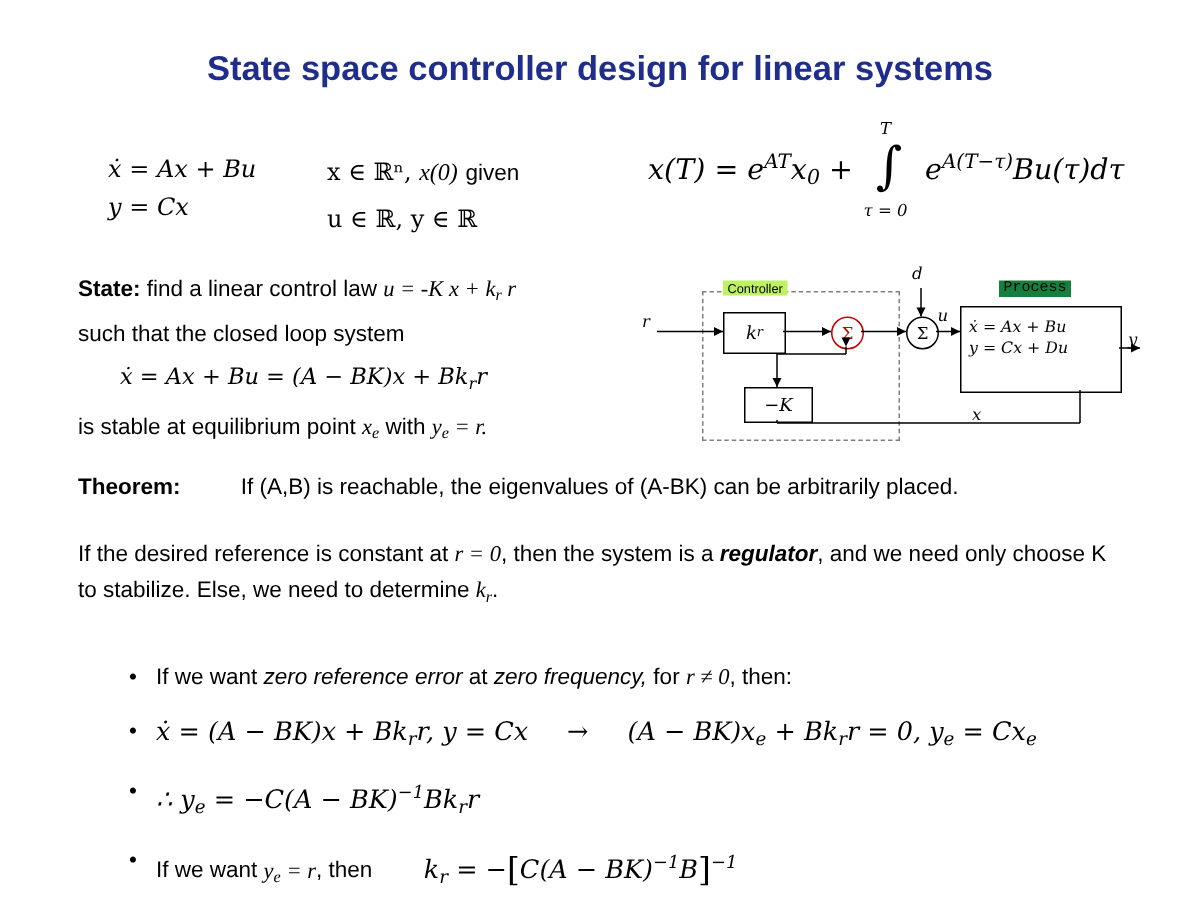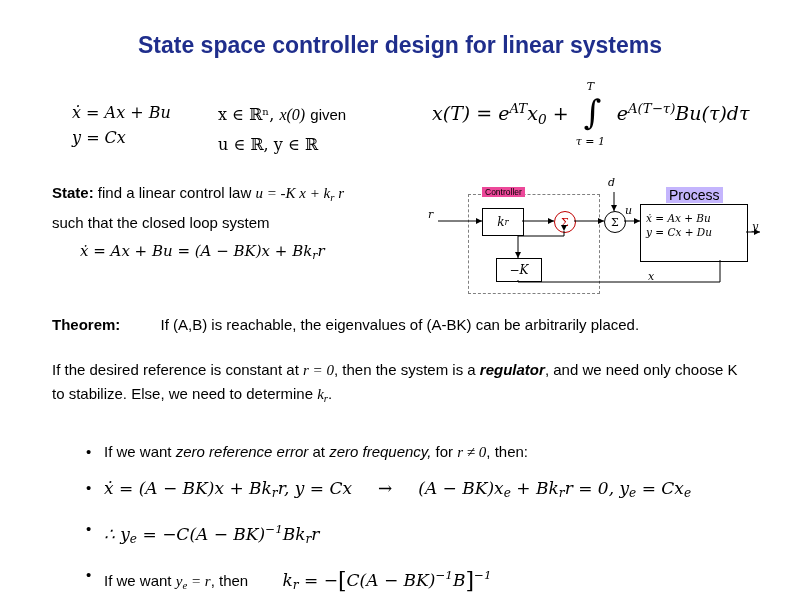--- a/index.html
+++ b/index.html
@@ -189,41 +189,41 @@
     left: 48px;
     top: 16px;
     width: 130px;
     height: 98px;
     border: 1px dashed #808080;
   }
   .dashlabel {
     position: absolute;
     left: 62px;
     top: 9px;
-    background: #ec4899;
+    background: #bef264;
     padding: 0 3px;
     font-size: 8.5px;
     font-family: "Liberation Sans", sans-serif;
   }
   .procbox {
     position: absolute;
     left: 220px;
     top: 26px;
     width: 106px;
     height: 56px;
     border: 1px solid #000000;
   }
   .proclabel {
     position: absolute;
     left: 246px;
     top: 9px;
-    background: #c4b5fd;
+    background: #15803d;
     padding: 0 3px;
-    font-size: 14px;
-    font-family: Liberation Sans, sans-serif;
+    font-size: 10px;
+    font-family: Liberation Mono, monospace;
   }
   .proc-eq {
     position: absolute;
     left: 226px;
     top: 33px;
     font-family: "DejaVu Serif", serif;
     font-style: italic;
     font-size: 10.5px;
     line-height: 14px;
   }
@@ -313,35 +313,41 @@
 
   <div class="soln">
     <span>x(T) =</span>
     <span>
       <span>e</span><span class="sup">AT</span><span>x</span><span class="sub">0</span>
     </span>
     <span>+</span>
     <span class="intbox">
       <span class="intlim-top">T</span>
       <span class="intsign">∫</span>
-      <span class="intlim-bot">τ = 1</span>
+      <span class="intlim-bot">τ = 0</span>
     </span>
     <span>
       <span>e</span><span class="sup">A(T−τ)</span><span>Bu(τ)dτ</span>
     </span>
   </div>
 
   <div class="goal">
     <div>
       <b>State:</b>
       <span>find a linear control law</span>
       <span class="ml"><span>u = -K x + k</span><span class="sub">r</span><span> r</span></span>
     </div>
     <div>such that the closed loop system</div>
     <div class="goal-eq"><span>ẋ = Ax + Bu = (A − BK)x + Bk</span><span class="sub">r</span><span>r</span></div>
+    <div>
+      <span>is stable at equilibrium point</span>
+      <span class="ml"><span>x</span><span class="sub">e</span></span>
+      <span>with</span>
+      <span class="ml"><span>y</span><span class="sub">e</span><span> = r.</span></span>
+    </div>
   </div>
 
   <div class="diagram">
     <div class="dashbox"></div>
     <div class="dashlabel">Controller</div>
     <div class="proclabel">Process</div>
     <div class="procbox"></div>
     <div class="proc-eq">
       <div>ẋ = Ax + Bu</div>
       <div>y = Cx + Du</div>

